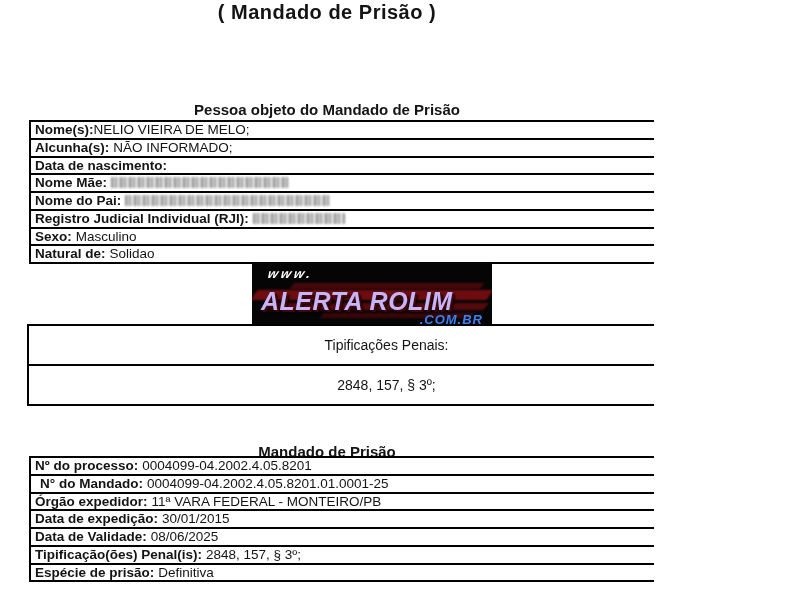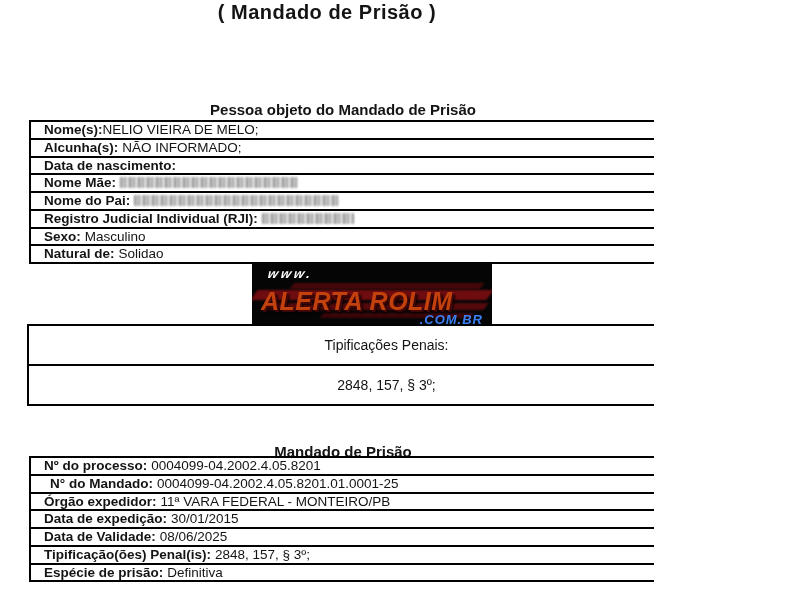--- a/index.html
+++ b/index.html
@@ -13,52 +13,52 @@
   .qr{position:absolute;top:0;left:678px;width:68px;height:19px;overflow:hidden;}
   .qr-row{display:flex;height:4px;}
   .qr-cell{width:4px;height:4px;}
   .qr-cell.on{background:#000;}
 
   
   .intro{position:absolute;left:26px;top:37px;width:746px;font-size:15px;line-height:19px;}
   .jline{text-align:justify;text-align-last:justify;}
 
   .sec-heading{position:absolute;left:0;width:100%;text-align:center;
-               font-weight:bold;font-size:15px;padding-left:16px;}
+               font-weight:bold;font-size:15px;}
   #heading-person{top:101px;}
   #heading-warrant{top:443px;}
 
   
   .rec-table{position:absolute;left:29px;width:737px;border:2px solid #000;background:#fff;}
   #person-table{top:120px;}
   #warrant-table{top:456px;}
   .trow{height:15.75px;line-height:15.9px;border-bottom:2px solid #000;
-        padding-left:13px;font-size:13.5px;white-space:nowrap;overflow:hidden;}
+        padding-left:4px;font-size:13.5px;white-space:nowrap;overflow:hidden;}
   .trow:last-child{border-bottom:none;}
   .lbl{font-weight:bold;}
   .val{margin-left:4px;}
   .trow.tight .val{margin-left:0;}
-  .trow.indent{padding-left:19px;}
+  .trow.indent{padding-left:9px;}
 
   
   .redact{display:inline-block;height:11px;vertical-align:-1px;border-radius:1px;
     background:repeating-linear-gradient(90deg,#8e8e8e 0 2px,#cfcfcf 2px 4px,#a5a5a5 4px 6px,#e0e0e0 6px 9px);
     filter:blur(1.1px);}
   .redact.inline{height:12px;vertical-align:-2px;}
 
   
   .logo{position:absolute;left:252px;top:263px;width:240px;height:70px;background:#050505;overflow:hidden;}
   .logo .www{position:absolute;left:16px;top:3px;color:#fff;font-style:italic;font-weight:bold;
              font-size:13px;letter-spacing:3px;transform:skewX(-14deg);}
   .streak{position:absolute;transform:skewX(-35deg);filter:blur(1px);}
   .s1{left:2px;top:27px;width:236px;height:10px;background:#6e0c10;}
   .s2{left:14px;top:40px;width:220px;height:7px;background:#55090c;}
   .s3{left:40px;top:20px;width:190px;height:6px;background:#47070a;}
   .s4{left:70px;top:50px;width:150px;height:5px;background:#3c0608;}
-  .logo .main{position:absolute;left:9px;top:24px;width:228px;color:#c2410c;font-style:italic;
+  .logo .main{position:absolute;left:9px;top:24px;width:228px;color:#c4b5fd;font-style:italic;
               font-weight:bold;font-size:25px;white-space:nowrap;letter-spacing:.5px;
               text-shadow:2px 2px 1px rgba(70,8,8,.95),3px 3px 2px rgba(0,0,0,.8);}
   .logo .dom{position:absolute;right:9px;top:49px;color:#3b82f6;font-style:italic;font-weight:bold;
              font-size:13px;letter-spacing:1px;}
 
   
   .tipbox{position:absolute;left:27px;top:324px;width:715px;border:2px solid #000;background:#fff;}
   .tipcell{height:38px;line-height:38px;text-align:center;font-size:14px;}
   .tipcell.first{border-bottom:2px solid #000;}
 </style>

